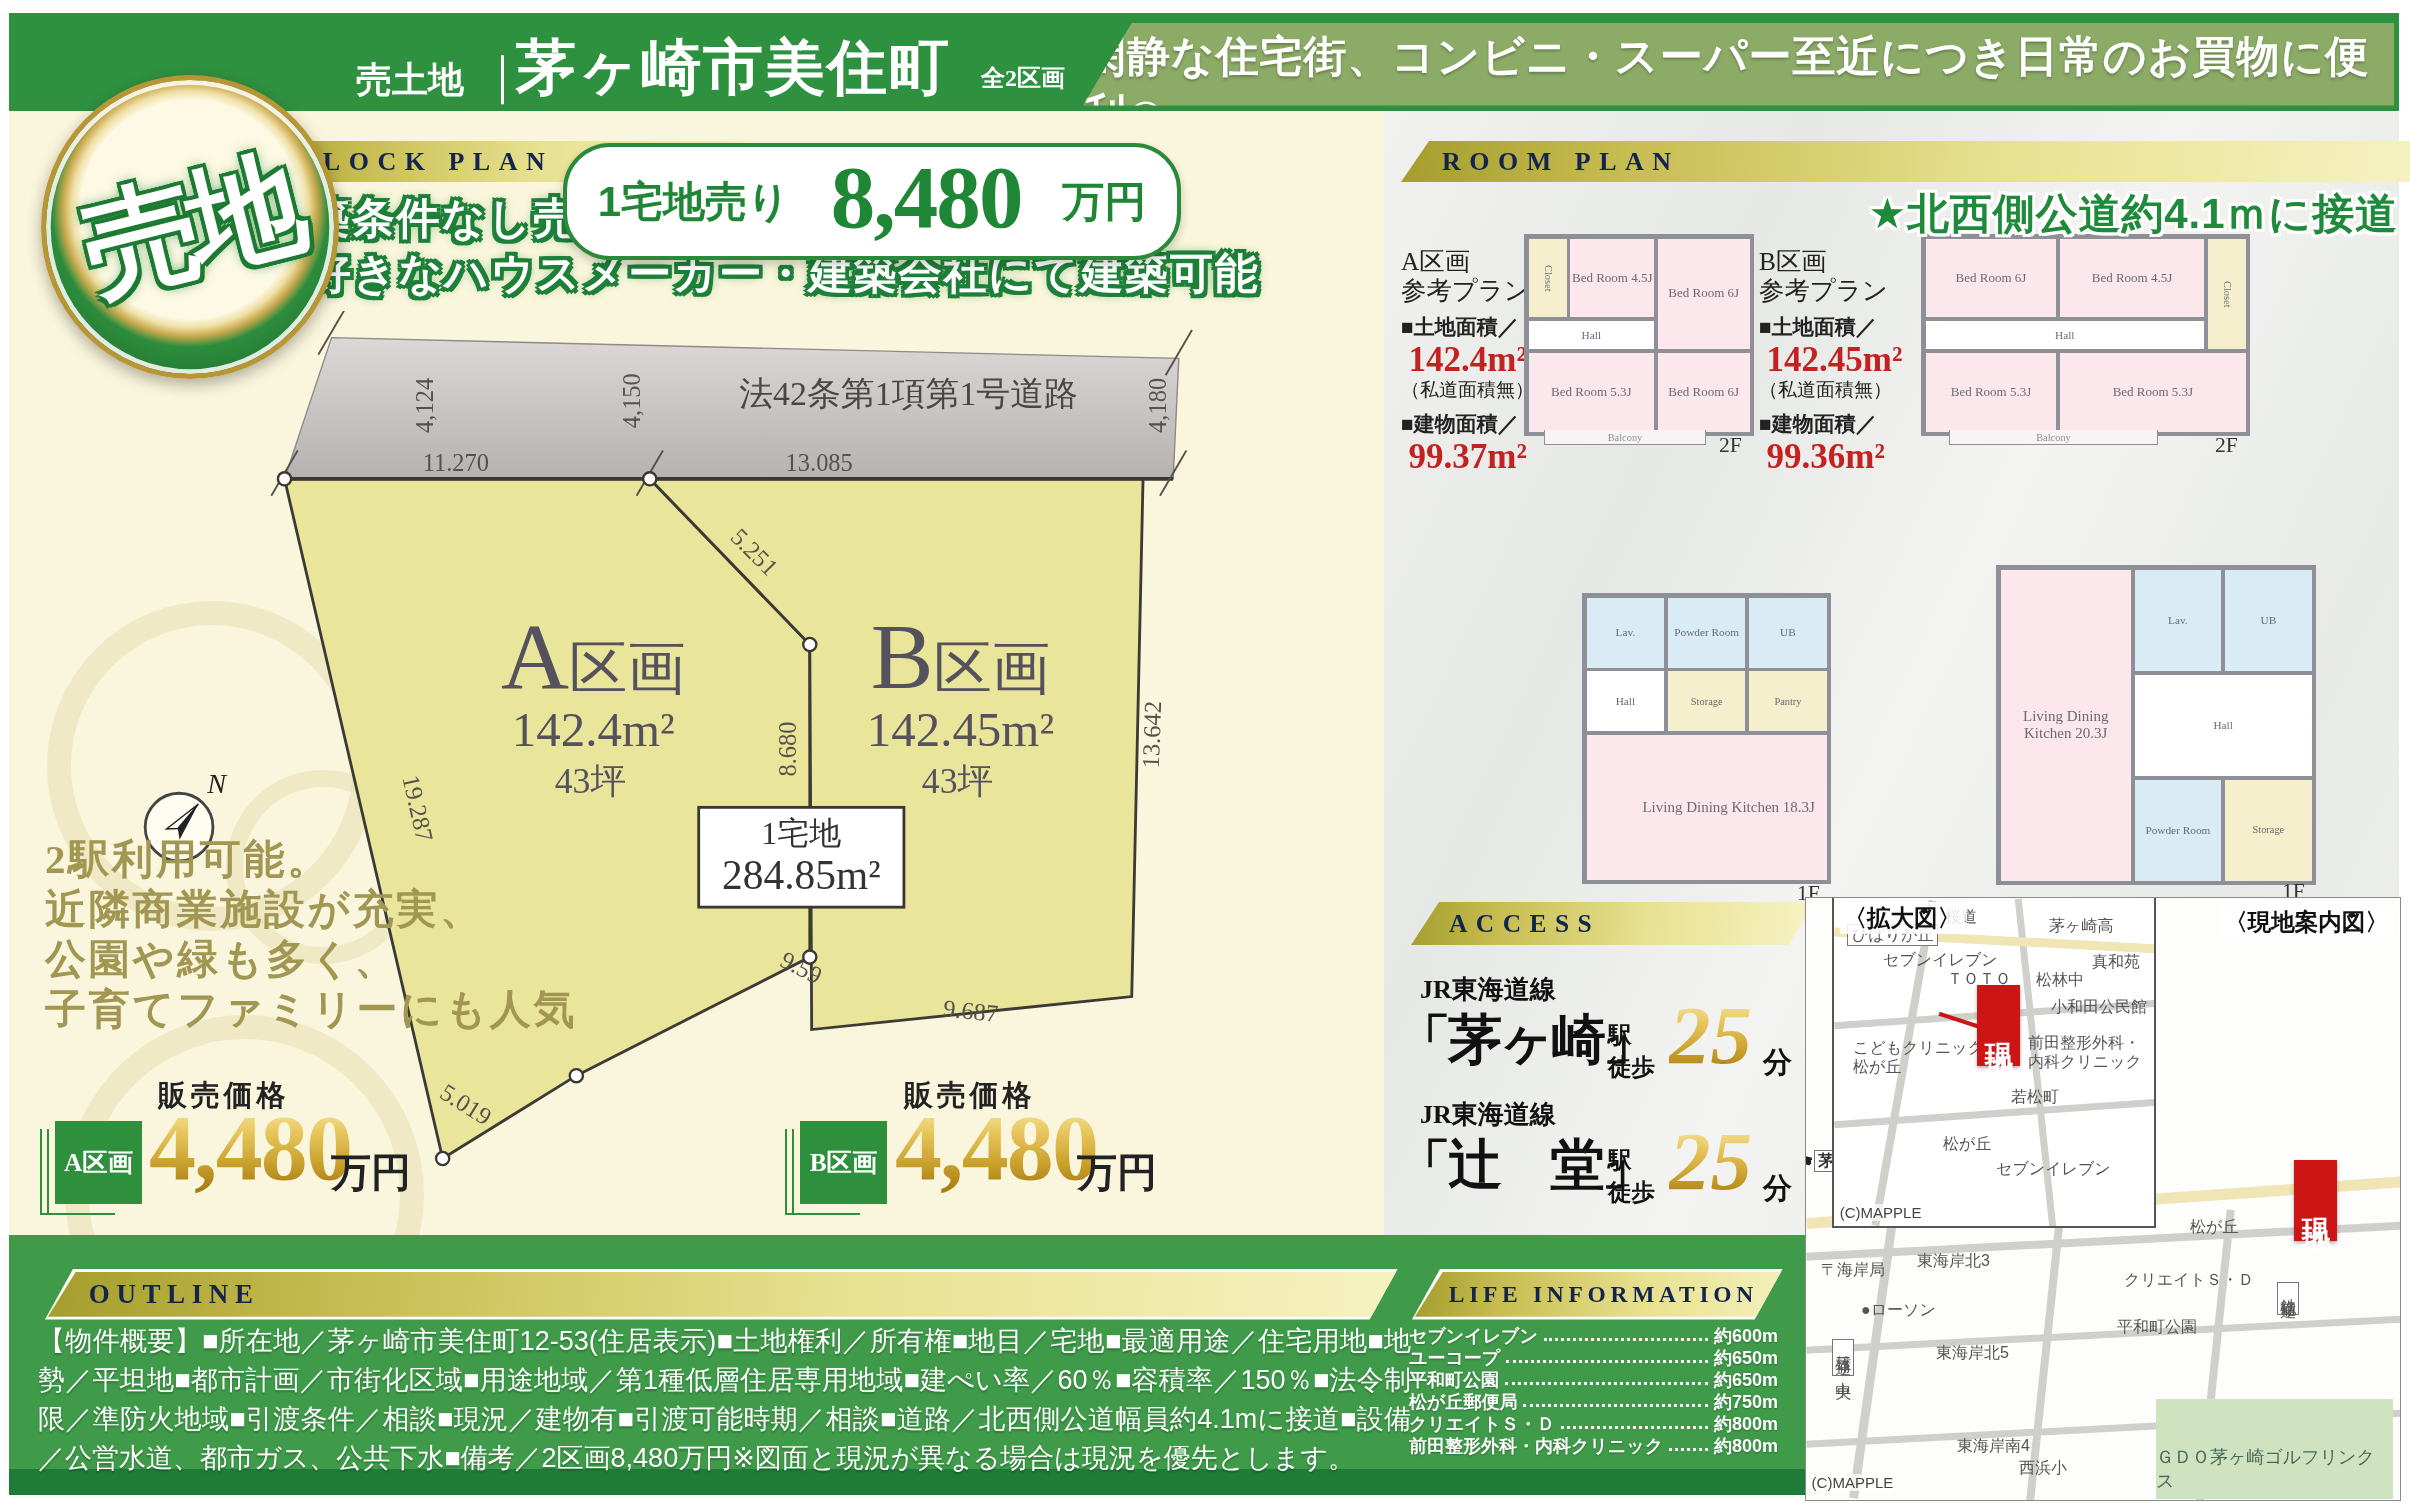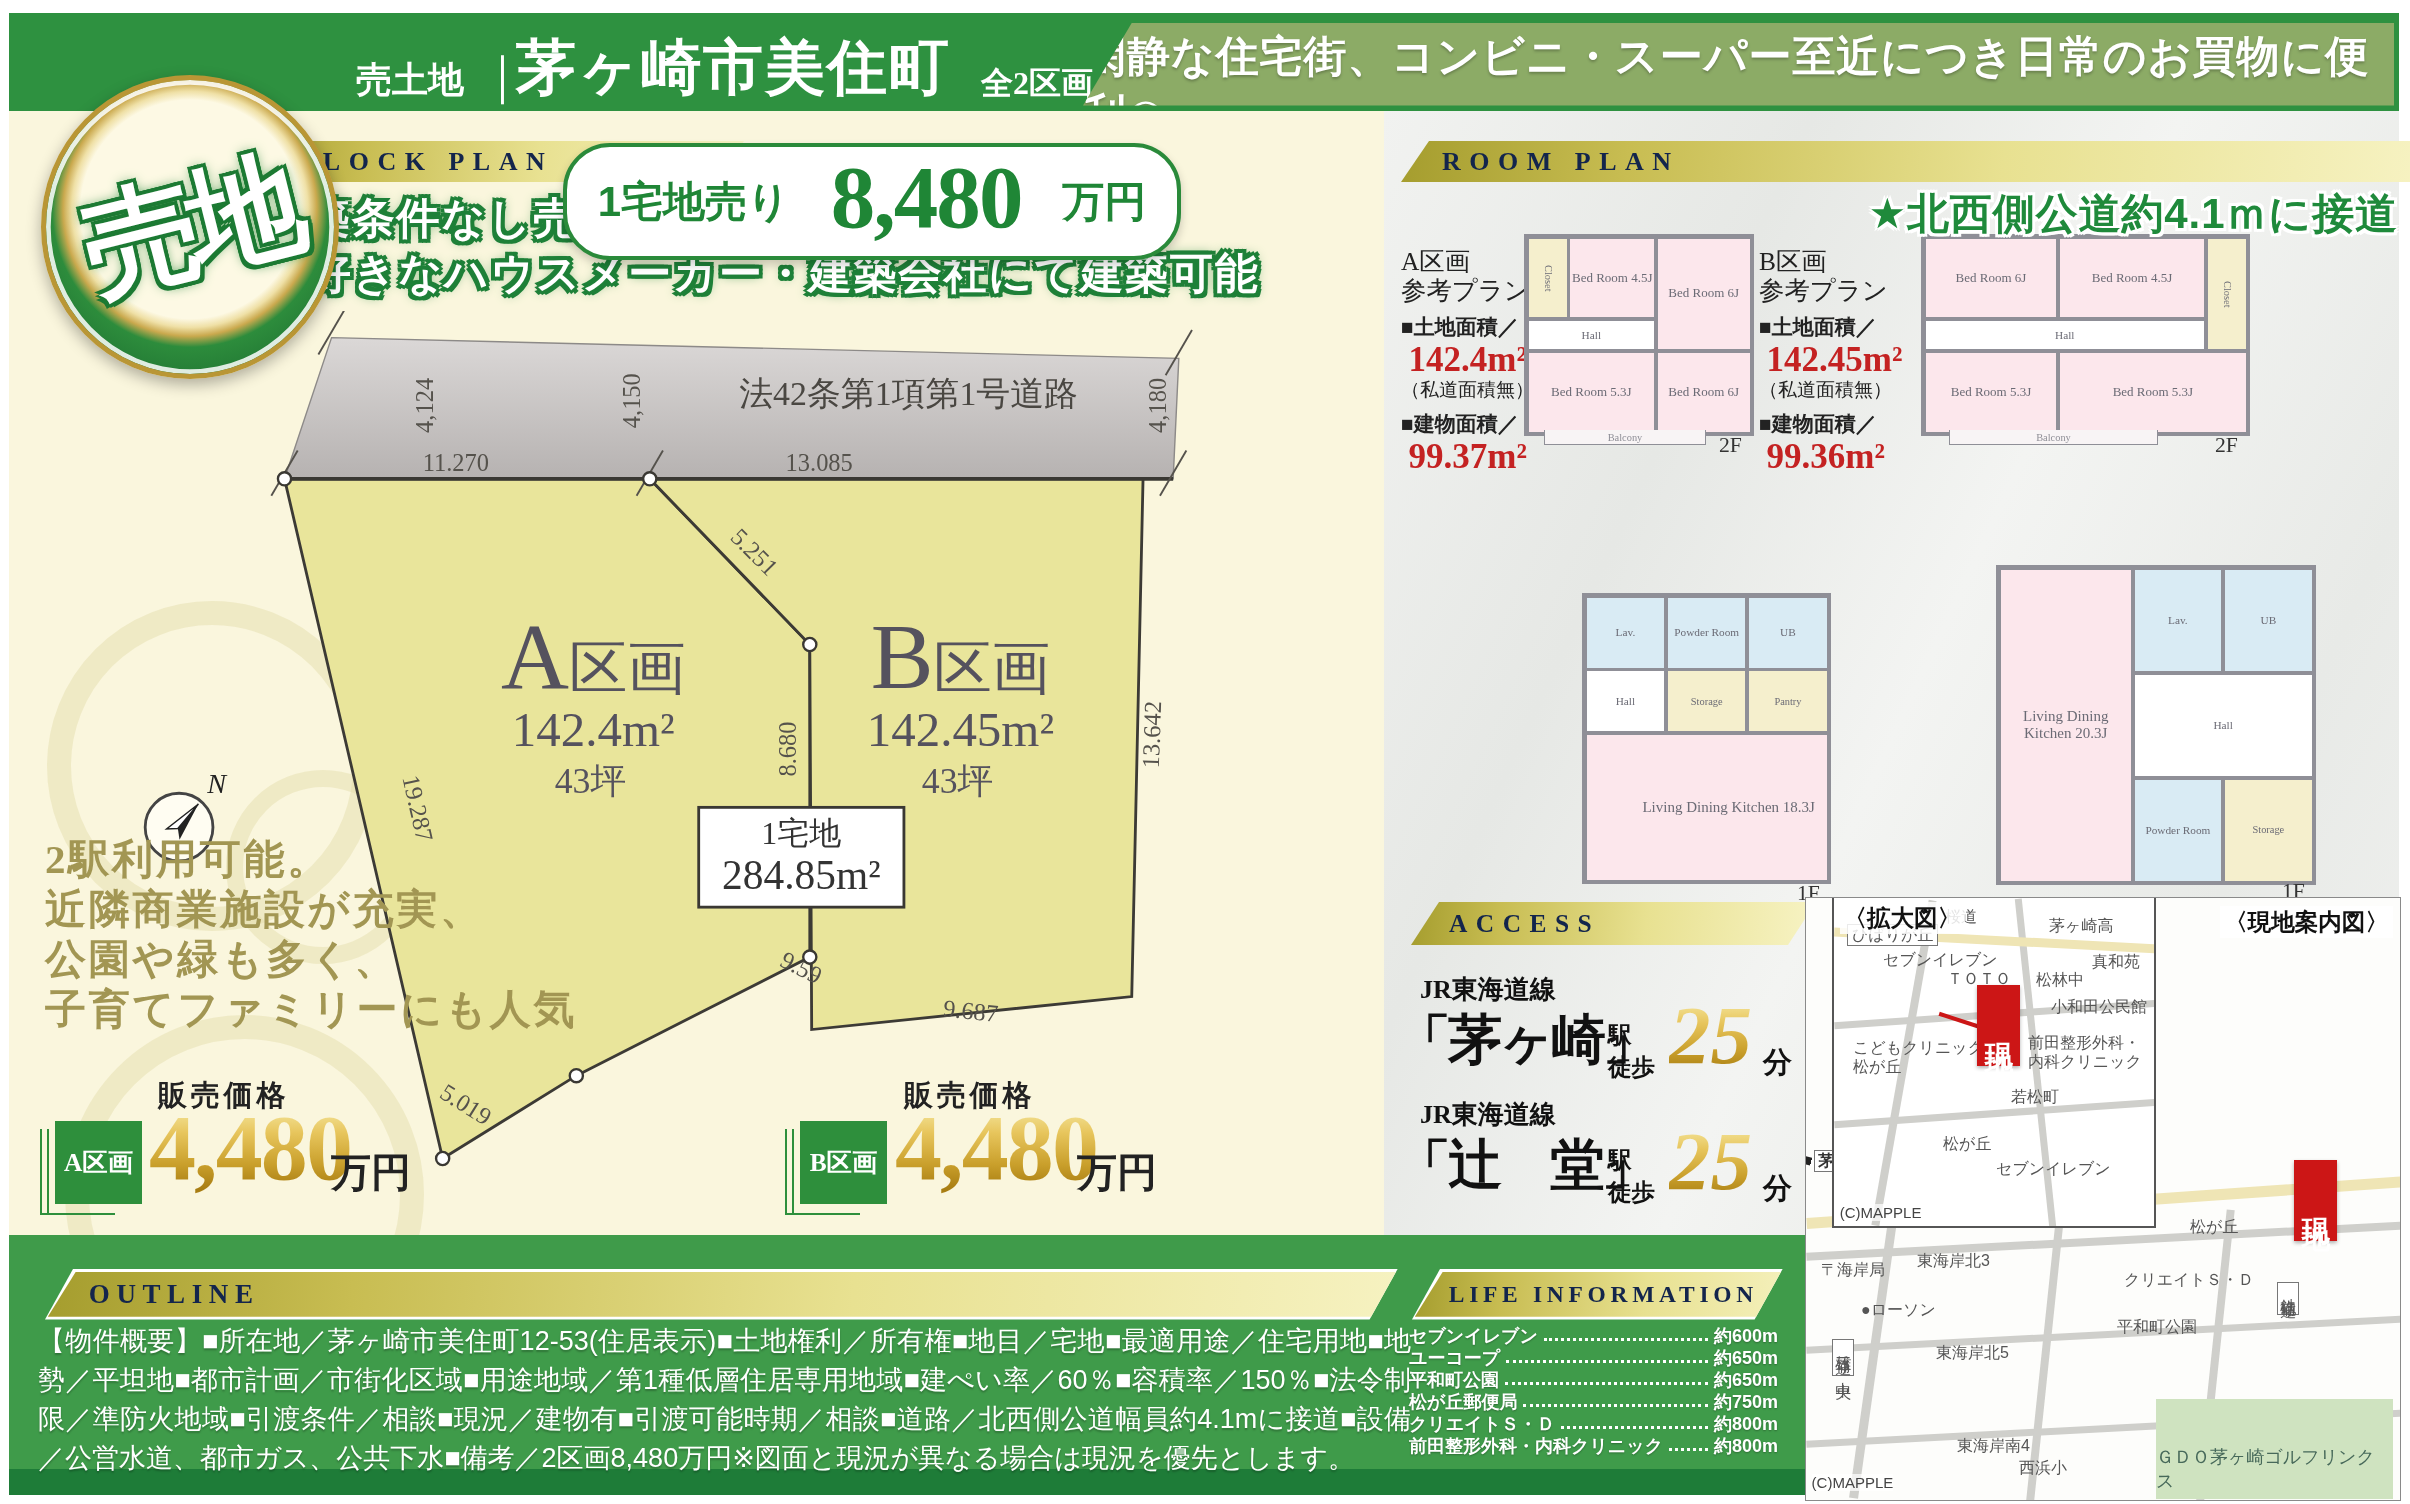--- a/index.html
+++ b/index.html
@@ -26,21 +26,21 @@
     display:flex;align-items:center;justify-content:center;z-index:9;}
   .badge span{font-family:"Liberation Serif","DejaVu Serif",serif;font-weight:bold;font-size:115px;color:#fff;
     transform:rotate(-14deg);letter-spacing:-7.5px;
     text-shadow:3.8px 0 0 #1c7a33,-3.8px 0 0 #1c7a33,0 3.8px 0 #1c7a33,0 -3.8px 0 #1c7a33,
                 3.8px 3.8px 0 #1c7a33,-3.8px -3.8px 0 #1c7a33,3.8px -3.8px 0 #1c7a33,-3.8px 3.8px 0 #1c7a33,0 0 13px #2c8c41;}
 
   
   .h-category{position:absolute;left:356px;top:56px;font-size:36px;color:#fff;font-weight:bold;}
   .h-divider{position:absolute;left:478px;top:43px;font-size:49px;color:#fff;font-weight:200;}
   .h-title{position:absolute;left:516px;top:28px;font-size:60px;color:#fff;font-weight:bold;letter-spacing:1.9px;}
-  .h-units{position:absolute;left:981px;top:62px;font-size:32px;color:#fff;font-weight:bold;}
+  .h-units{position:absolute;left:981px;top:62px;font-size:24px;color:#fff;font-weight:bold;}
   .h-banner{position:absolute;left:1083px;top:22.6px;width:1311px;height:83px;background:#8cab66;
     clip-path:polygon(49px 0,100% 0,100% 100%,0 100%);display:flex;align-items:center;justify-content:center;}
   .h-banner span{font-size:43px;color:#fff;font-weight:bold;letter-spacing:0.9px;text-shadow:0 1.9px 2.8px rgba(0,0,0,.25);margin-top:44px;}
 
   
   .gbar{background:linear-gradient(95deg,#a59d2e 0%,#c8bd52 22%,#e8e191 58%,#f7f3c4 100%);
     clip-path:polygon(28px 0,100% 0,calc(100% - 28px) 100%,0 100%);
     color:#13254c;font-family:"Liberation Serif","DejaVu Serif",serif;font-weight:bold;
     display:flex;align-items:center;}
   .gbar.sq{clip-path:polygon(28px 0,100% 0,100% 100%,0 100%);}

